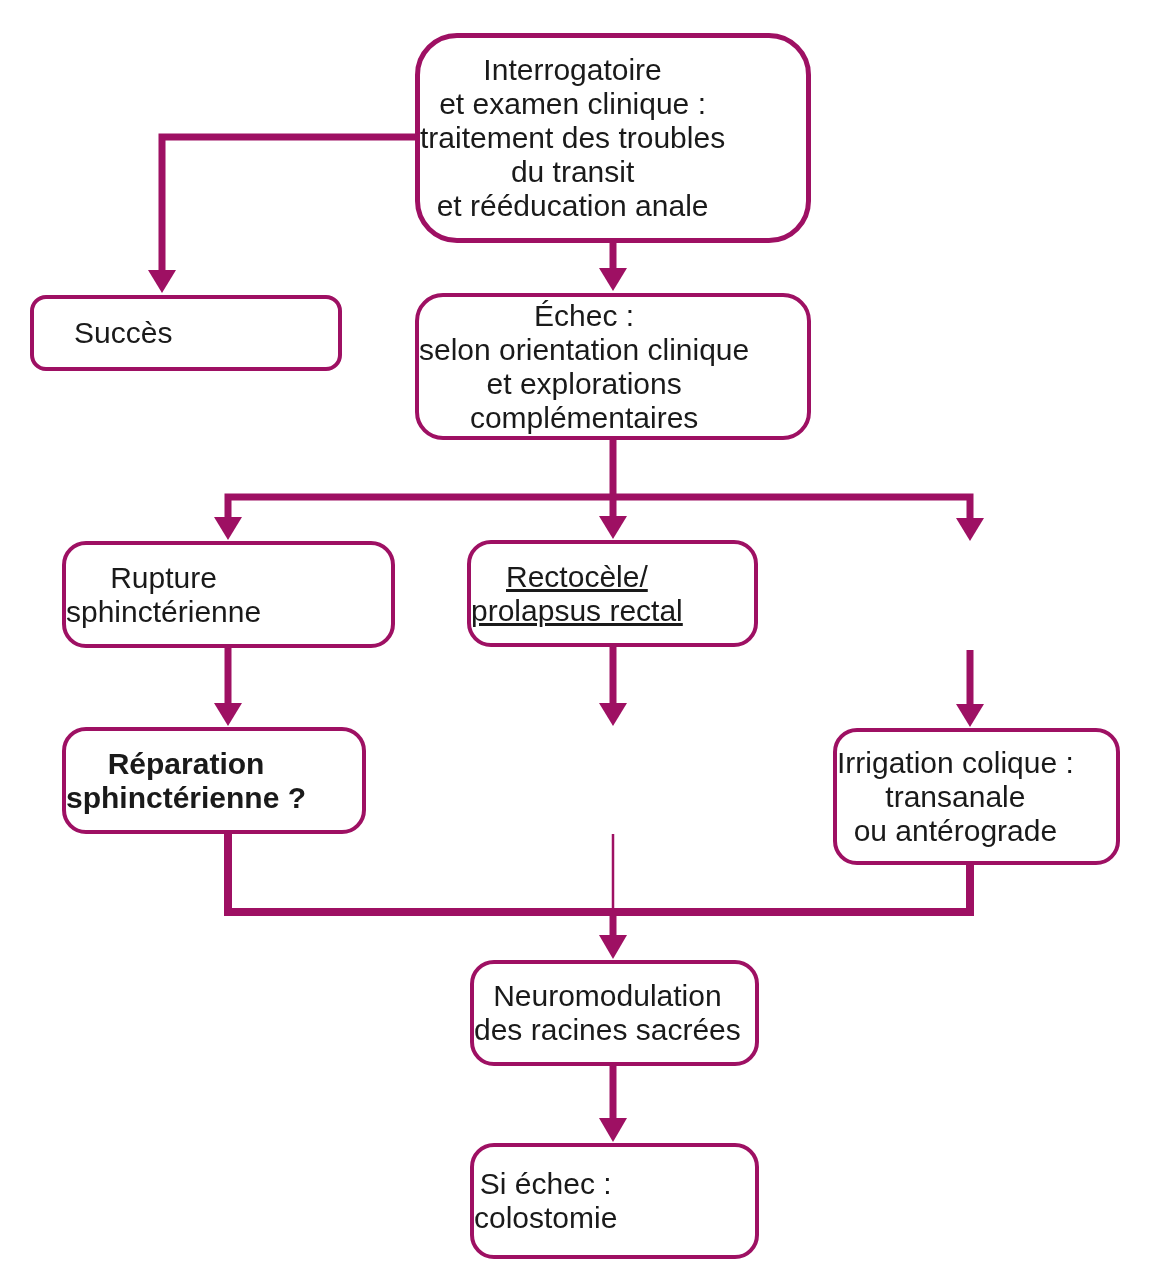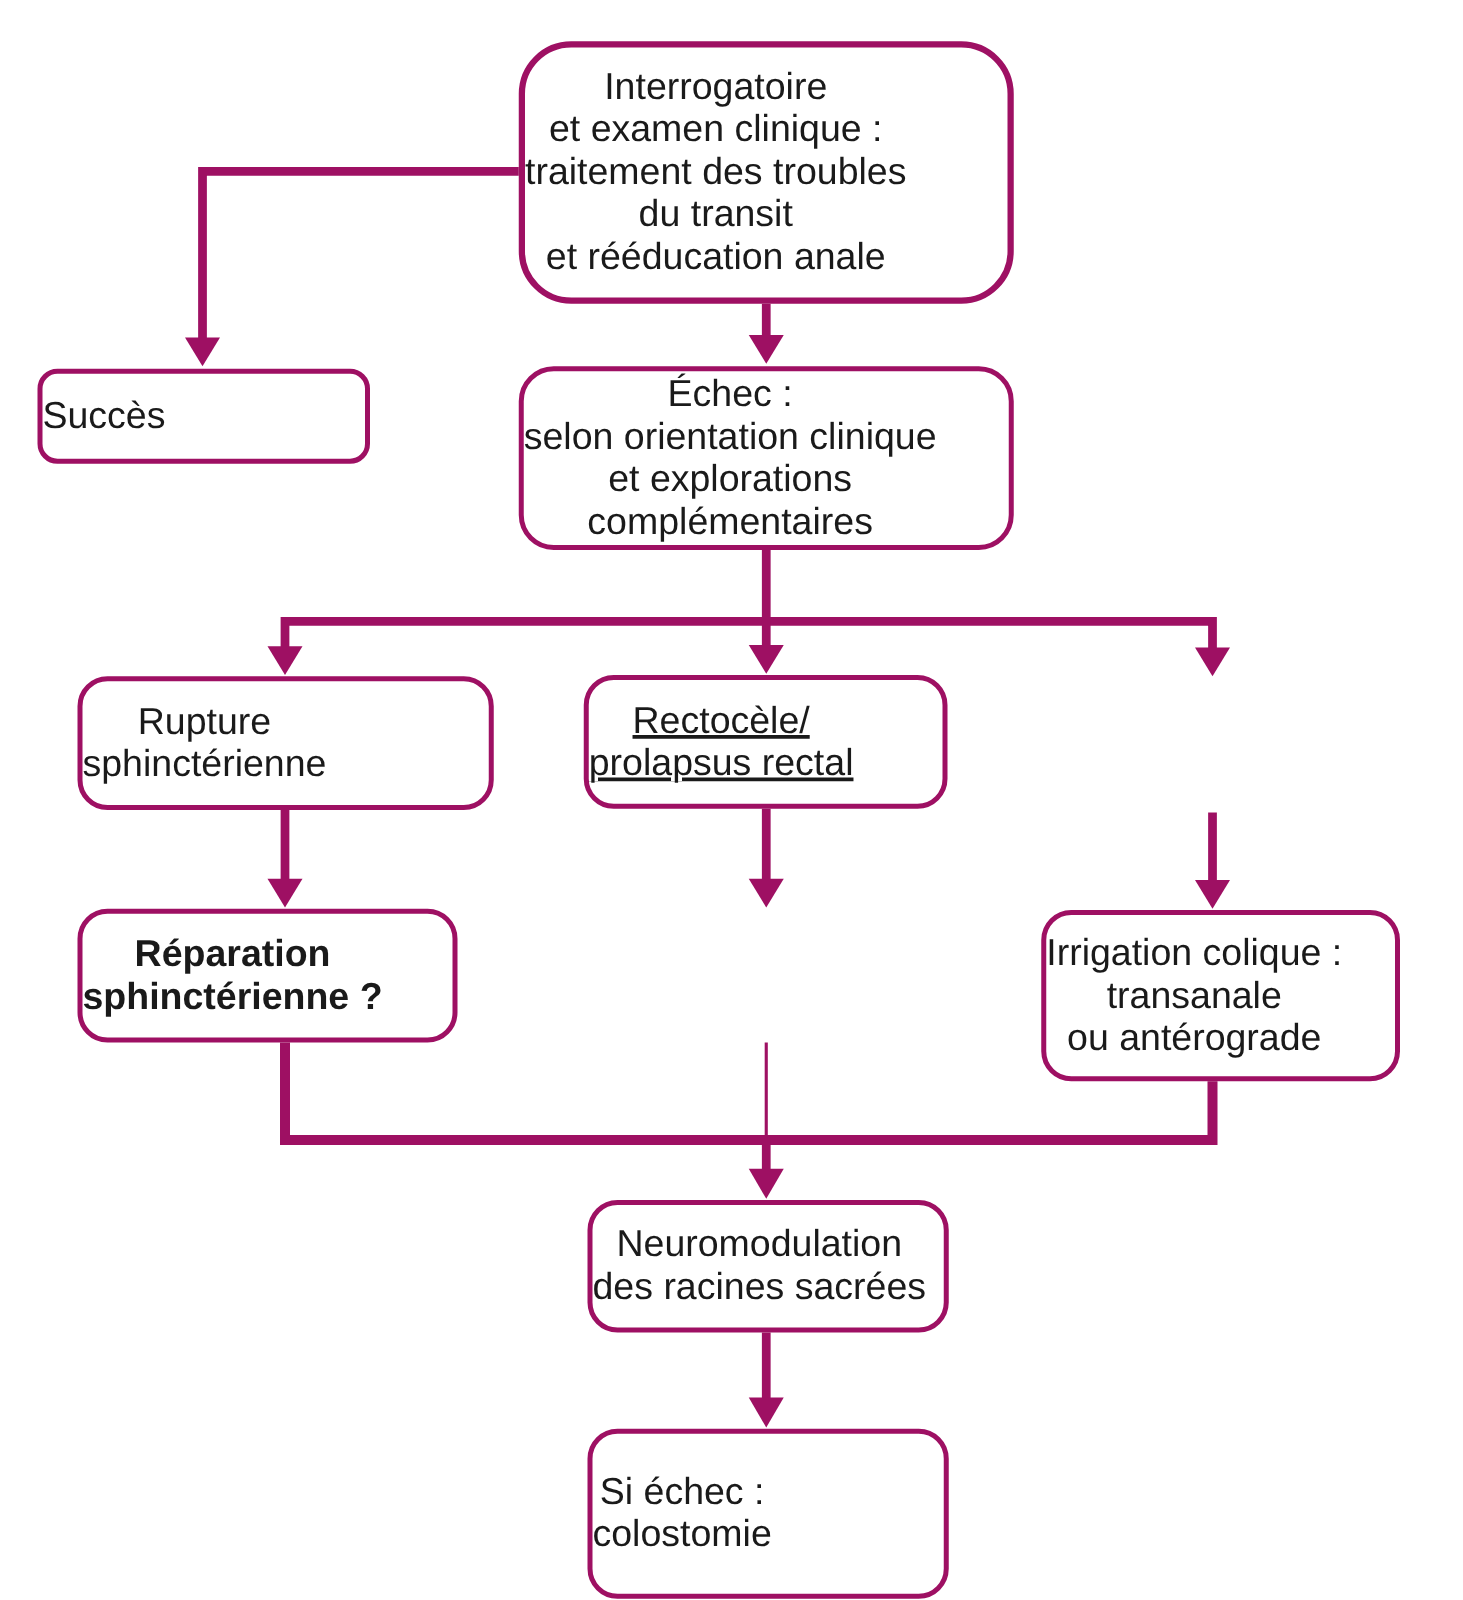--- a/index.html
+++ b/index.html
@@ -33,30 +33,30 @@
     justify-content:flex-start;
     text-align:center;
     color:var(--text);
     font-size:30px;
     line-height:34px;
     white-space:pre-line;
     z-index:2;
   }
   
   .n-start      {left:415px; top:33px;   width:396px; height:210px; border-radius:42px; border-width:5px;}
-  .n-succes     {left:30px;  top:295px;  width:266px; height:76px;  border-radius:16px;}
+  .n-succes     {left:30px;  top:295px;  width:312px; height:76px;  border-radius:16px;padding-left:40px;}
   .n-echec      {left:415px; top:293px;  width:396px; height:147px; border-radius:28px;}
   .n-rupture    {left:62px;  top:541px;  width:333px; height:107px;}
   .n-rectocele  {left:467px; top:540px;  width:291px; height:107px;text-decoration:underline;}
   .n-maladie    {left:833px; top:542px;  width:287px; height:108px;}
   .n-reparation {left:62px;  top:727px;  width:304px; height:107px;font-weight:bold;}
   .n-chirurgie  {left:467px; top:727px;  width:291px; height:107px;}
   .n-irrigation {left:833px; top:728px;  width:287px; height:137px;}
   .n-neuromod   {left:470px; top:960px;  width:289px; height:106px;}
-  .n-colostomie {left:470px; top:1143px; width:289px; height:136px;}
+  .n-colostomie {left:470px; top:1143px; width:289px; height:116px;}
 
   .edge{stroke:var(--accent); stroke-width:7; fill:none;}
   .edge-thin{stroke:var(--accent); stroke-width:2.5; fill:none;}
   .edge-bus{stroke:var(--accent); stroke-width:8; fill:none;}
   .head{fill:var(--accent); stroke:none;}
 </style>
 </head>
 <body>
 
 <div class="canvas">

